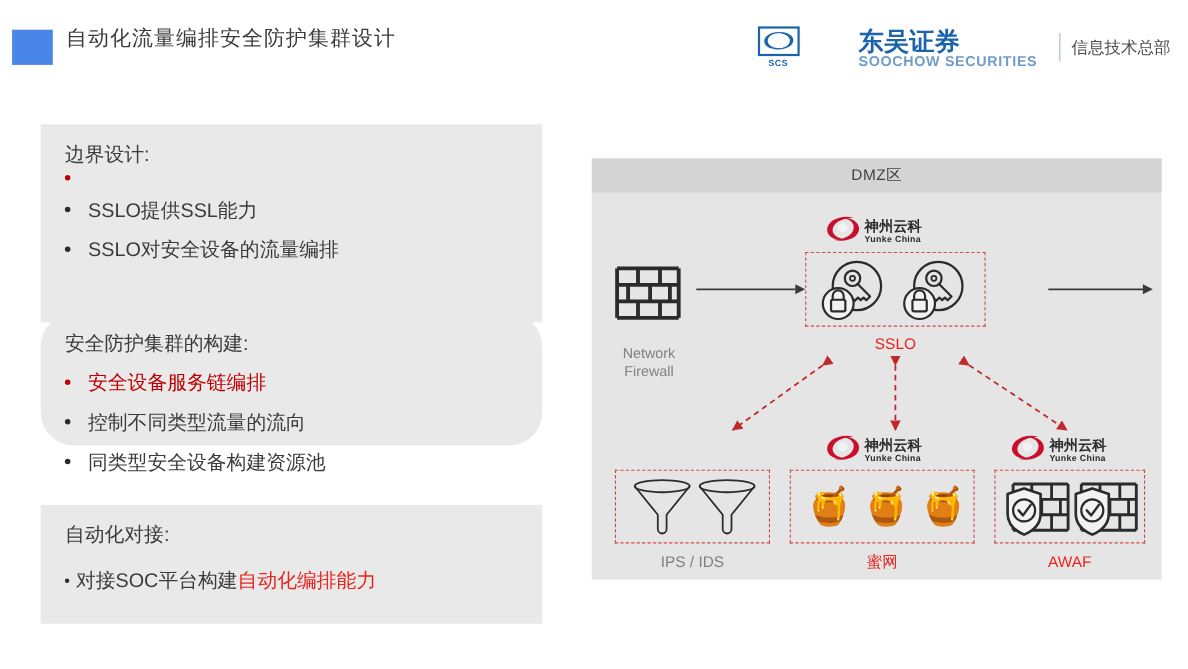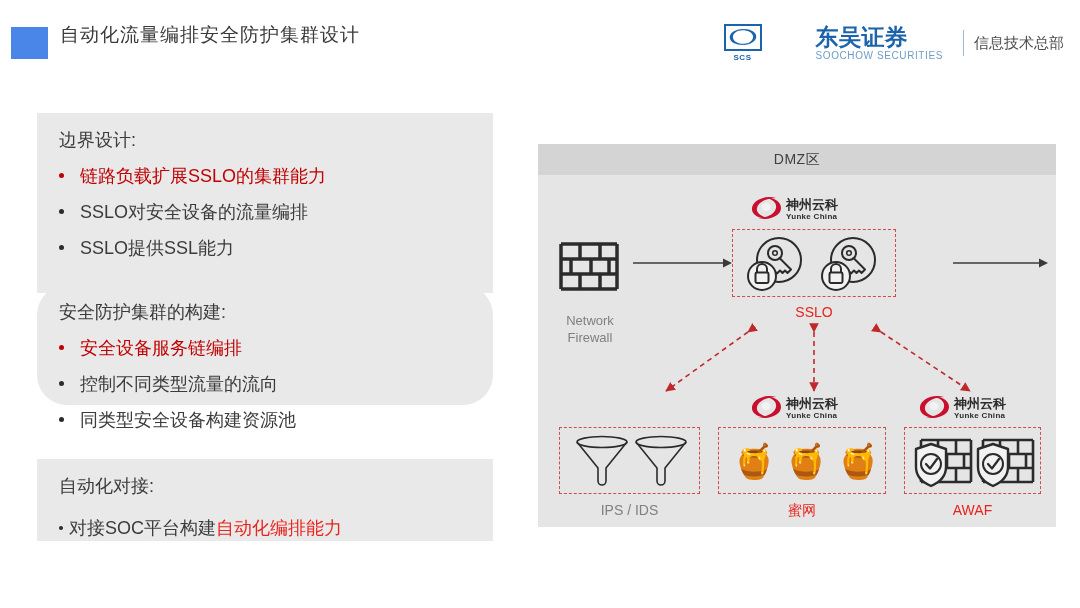--- a/index.html
+++ b/index.html
@@ -82,22 +82,22 @@
   }
   .brand-cn-main {
     font-size: 23px;
     font-weight: 700;
     color: #1b63ab;
     line-height: 25px;
     letter-spacing: 0px;
     white-space: nowrap;
   }
   .brand-cn-en {
-    font-size: 10px;
-    font-weight: 400;
+    font-size: 13px;
+    font-weight: 700;
     color: #6f9cc8;
     letter-spacing: 0.6px;
     line-height: 11px;
     white-space: nowrap;
   }
   .brand-divider {
     width: 1px;
     height: 26px;
     background: #9fb8d0;
     margin-right: 10px;
@@ -112,21 +112,21 @@
   .panel {
     position: absolute;
     left: 37px;
     width: 456px;
     background: #e9e9e9;
     box-sizing: border-box;
     padding: 14px 0 14px 22px;
   }
   #panel-0 { top: 113px; height: 180px; }
   #panel-1 { top: 285px; height: 120px; border-radius: 30px; }
-  #panel-2 { top: 459px; height: 82px; }
+  #panel-2 { top: 459px; height: 108px; }
 
   .panel-heading {
     font-size: 18px;
     color: #3b3b3b;
     line-height: 26px;
     margin-bottom: 10px;
     white-space: nowrap;
   }
   .bullet-row {
     display: flex;
@@ -250,29 +250,28 @@
     </div>
     <div class="brand-divider"></div>
     <div class="brand-dept">信息技术总部</div>
   </div>
 </div>
 
 <div class="panel" id="panel-0">
   <div class="panel-heading">边界设计:</div>
   <div class="bullet-row">
     <span class="bullet-dot red"></span>
-    <span class="bullet-text red">链路负载扩展SSLO的集群能力</span>
+  </div>
+  <div class="bullet-row">
+    <span class="bullet-dot"></span>
+    <span class="bullet-text">SSLO提供SSL能力</span>
   </div>
   <div class="bullet-row">
     <span class="bullet-dot"></span>
     <span class="bullet-text">SSLO对安全设备的流量编排</span>
-  </div>
-  <div class="bullet-row">
-    <span class="bullet-dot"></span>
-    <span class="bullet-text">SSLO提供SSL能力</span>
   </div>
 </div>
 
 <div class="panel" id="panel-1">
   <div class="panel-heading">安全防护集群的构建:</div>
   <div class="bullet-row">
     <span class="bullet-dot red"></span>
     <span class="bullet-text red">安全设备服务链编排</span>
   </div>
   <div class="bullet-row">

